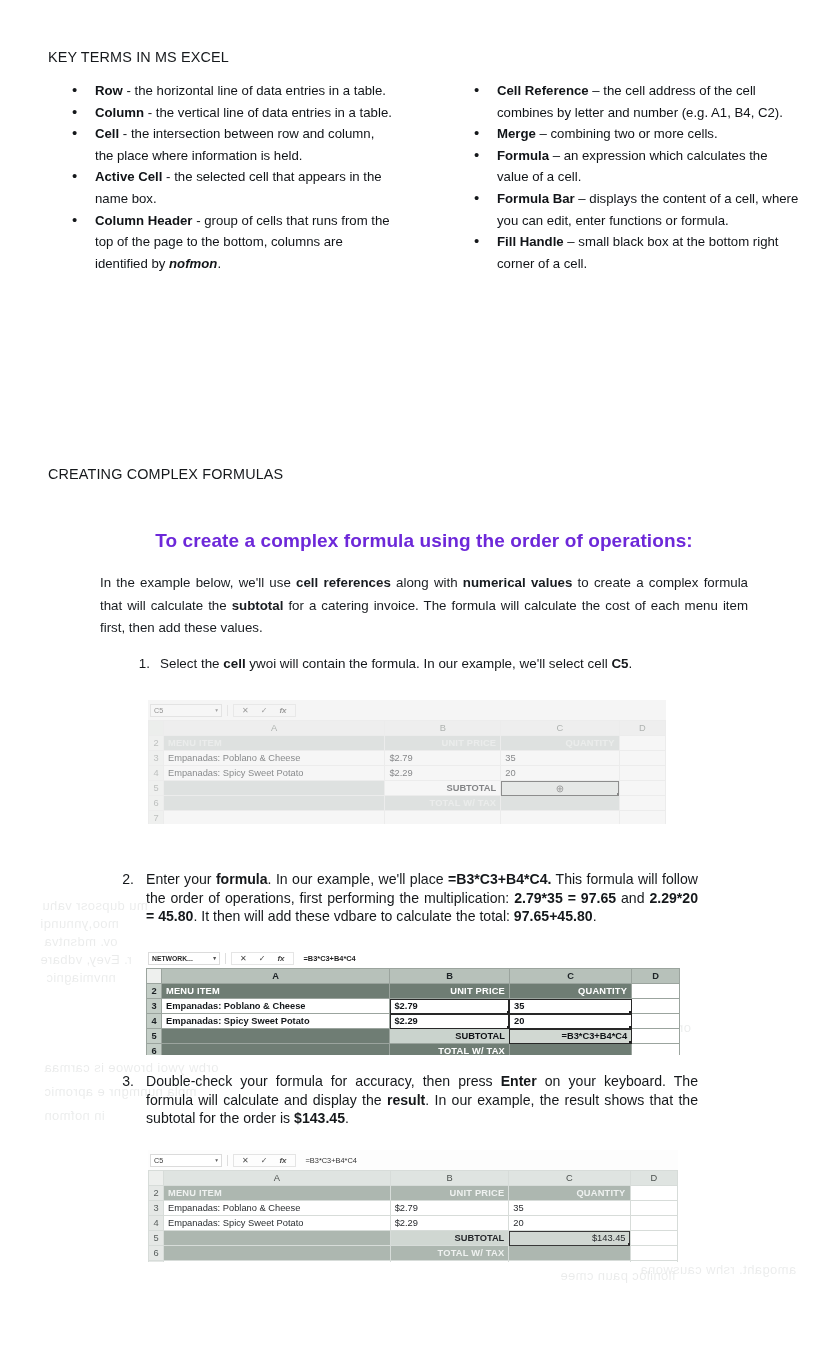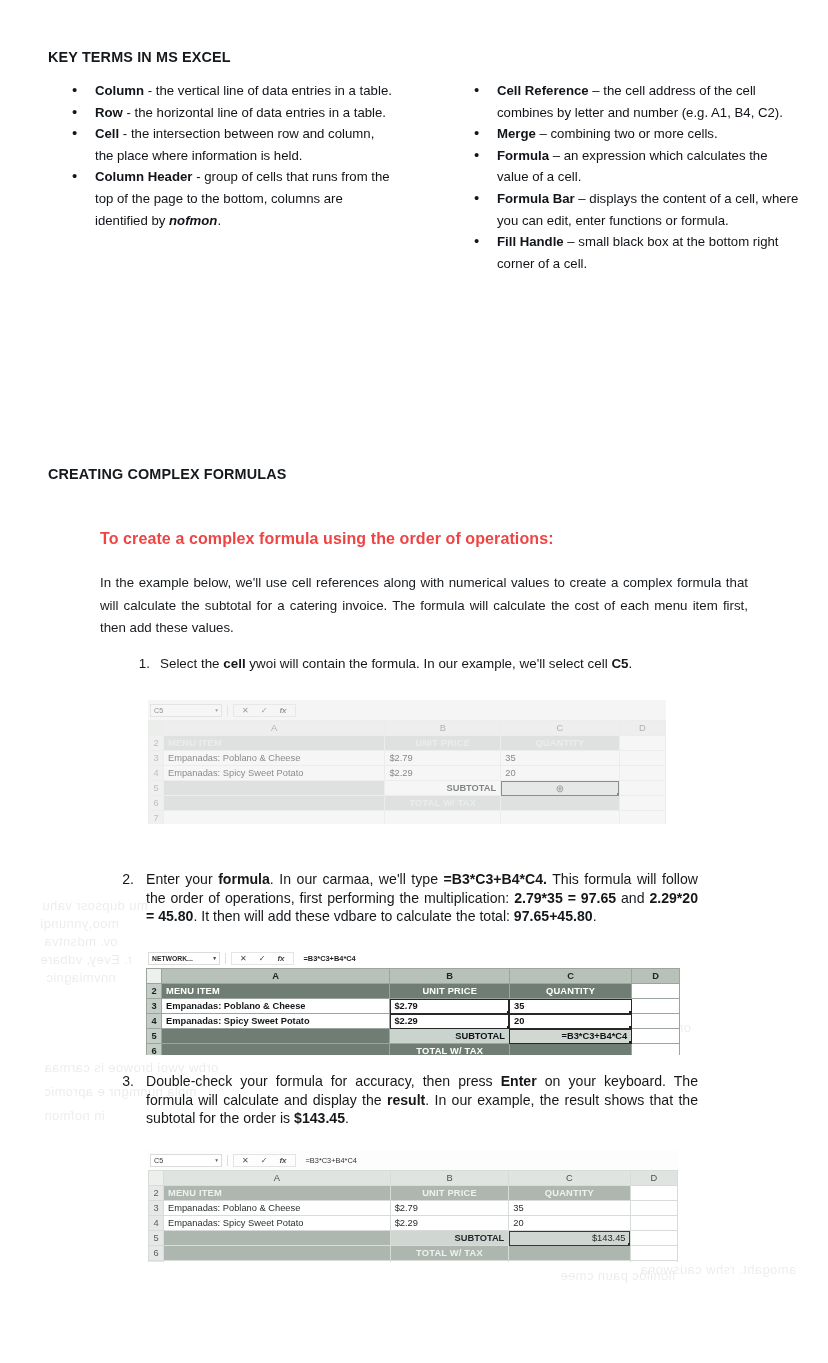--- a/index.html
+++ b/index.html
@@ -39,21 +39,21 @@
   }
   .ghost {
     position: absolute;
     white-space: nowrap;
     transform: scaleX(-1);
   }
 
   
   .section-title {
     position: absolute;
-    font-weight: bold;
+    font-weight: normal;
     font-size: 14.4px;
     letter-spacing: 0.15px;
     color: #16191c;
   }
   #title-key-terms { left: 48px; top: 49px; }
   #title-complex   { left: 48px; top: 466px; }
 
   
   .terms-col {
     position: absolute;
@@ -81,36 +81,37 @@
   .term-item .tname { font-weight: bold; }
   .term-item .tdef  { font-weight: normal; }
   .term-item .em-bold-italic { font-weight: bold; font-style: italic; }
 
   
   .cf-lead {
     position: absolute;
     left: 100px;
     top: 530px;
     width: 648px;
-    font-size: 16px;
+    font-size: 19px;
     font-weight: bold;
     letter-spacing: 0.1px;
-    color: #ef4444;
+    color: #6d28d9;
+    text-align: center;
   }
   .cf-para {
     position: absolute;
     left: 100px;
     top: 572px;
     width: 648px;
     font-size: 13.3px;
     line-height: 22.5px;
     text-align: justify;
     color: #181c20;
   }
-  .cf-para b { font-weight: normal; }
+  .cf-para b { font-weight: bold; }
 
   
   .step {
     position: absolute;
     font-size: 13.4px;
     line-height: 17.4px;
     text-align: justify;
     color: #15181b;
   }
   .step .num {
@@ -216,21 +217,21 @@
   .c-a { width: 43%; }
   .c-b { width: 22.5%; }
   .c-c { width: 23%; }
   .c-d { width: 9%; }
 
   .band {
     color: #ffffff;
     font-weight: bold;
     letter-spacing: 0.2px;
   }
-  .rt { text-align: center; }
+  .rt { text-align: right; }
   .item-cell { background: #ffffff; color: #15191c; font-size: 9.6px; }
   .num-cell  { background: #ffffff; text-align: left; font-size: 9.6px; }
   .lbl-cell  { font-weight: bold; text-align: right; font-size: 9.3px; }
   .sel {
     outline: 1.6px solid #2a2a2a;
     outline-offset: -1.6px;
     position: relative;
   }
   .sel::after {
     content: "";
@@ -306,31 +307,34 @@
     <div class="ghost" style="left:600px; top:1020px;">ons snoeer obi</div>
     <div class="ghost" style="left:560px; top:1268px;">floniloc paun cmee</div>
     <div class="ghost" style="left:640px; top:1262px;">amogaht. rshw causwona</div>
   </div>
 
   <div class="section-title" id="title-key-terms">KEY TERMS IN MS EXCEL</div>
 
   <div class="terms-col" id="terms-left">
 
     <div class="term-item">
+      <span class="tname">Row</span><span class="tdef"> - </span><span class="tdef">the horizontal line of data entries in a table.</span>
+    </div>
+
+    <div class="term-item">
       <span class="tname">Column</span><span class="tdef"> - </span><span class="tdef">the vertical line of data entries in a table.</span>
     </div>
 
     <div class="term-item">
-      <span class="tname">Row</span><span class="tdef"> - </span><span class="tdef">the horizontal line of data entries in a table.</span>
-    </div>
-
-    <div class="term-item">
       <span class="tname">Cell</span><span class="tdef"> - </span><span class="tdef">the intersection between row and column, the place where information is held.</span>
     </div>
 
+    <div class="term-item">
+      <span class="tname">Active Cell</span><span class="tdef"> - </span><span class="tdef">the selected cell that appears in the name box.</span>
+    </div>
 
     <div class="term-item">
       <span class="tname">Column Header</span><span class="tdef"> - </span><span class="tdef">group of cells that runs from the top of the page to the bottom, columns are identified by </span><span class="em-bold-italic">nofmon</span><span class="tdef">.</span>
     </div>
 
   </div>
 
   <div class="terms-col" id="terms-right">
 
     <div class="term-item">
@@ -435,21 +439,21 @@
         <td></td>
         <td></td>
         <td></td>
       </tr>
     </tbody>
       </table>
   </div>
 
   <div class="step" id="step-2">
     <span class="num">2.</span>
-    <span class="body"><span>Enter your </span><b>formula</b><span>. In our carmaa, we'll type </span><b>=B3*C3+B4*C4.</b><span> This formula will follow the order of operations, first performing the multiplication: </span><b>2.79*35 = 97.65</b><span> and </span><b>2.29*20 = 45.80</b><span>. It then will add these vdbare to calculate the total: </span><b>97.65+45.80</b><span>.</span></span>
+    <span class="body"><span>Enter your </span><b>formula</b><span>. In our example, we'll place </span><b>=B3*C3+B4*C4.</b><span> This formula will follow the order of operations, first performing the multiplication: </span><b>2.79*35 = 97.65</b><span> and </span><b>2.29*20 = 45.80</b><span>. It then will add these vdbare to calculate the total: </span><b>97.65+45.80</b><span>.</span></span>
   </div>
 
   <div class="xl" id="sheet-2">
     <div class="xl-bar">
       <div class="namebox">
         <span>NETWORK...</span>
         <span class="nb-caret">▾</span>
       </div>
       <div class="fb-sep"></div>
       <div class="fb-icons">

